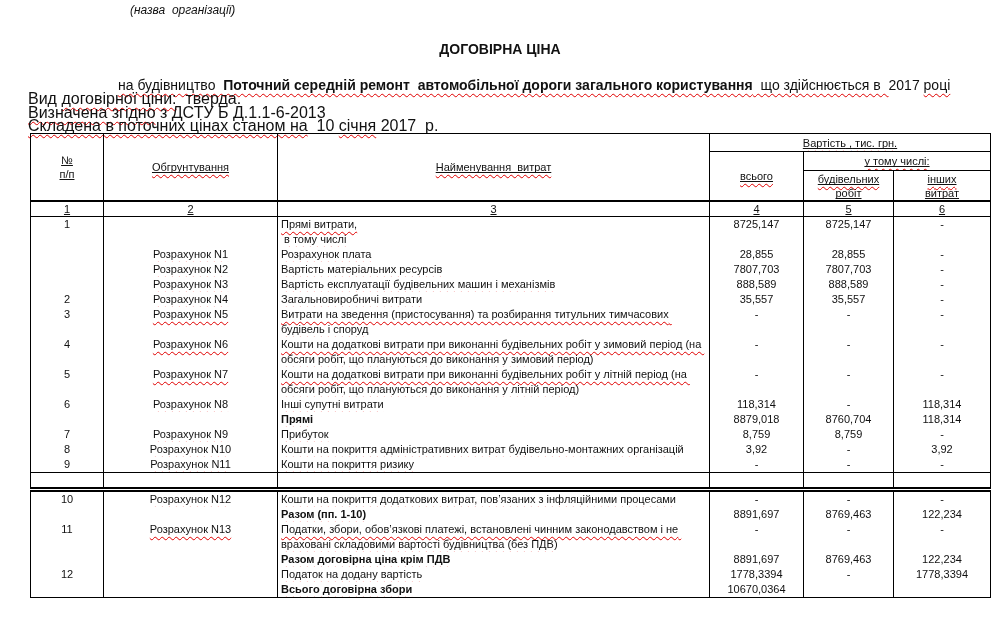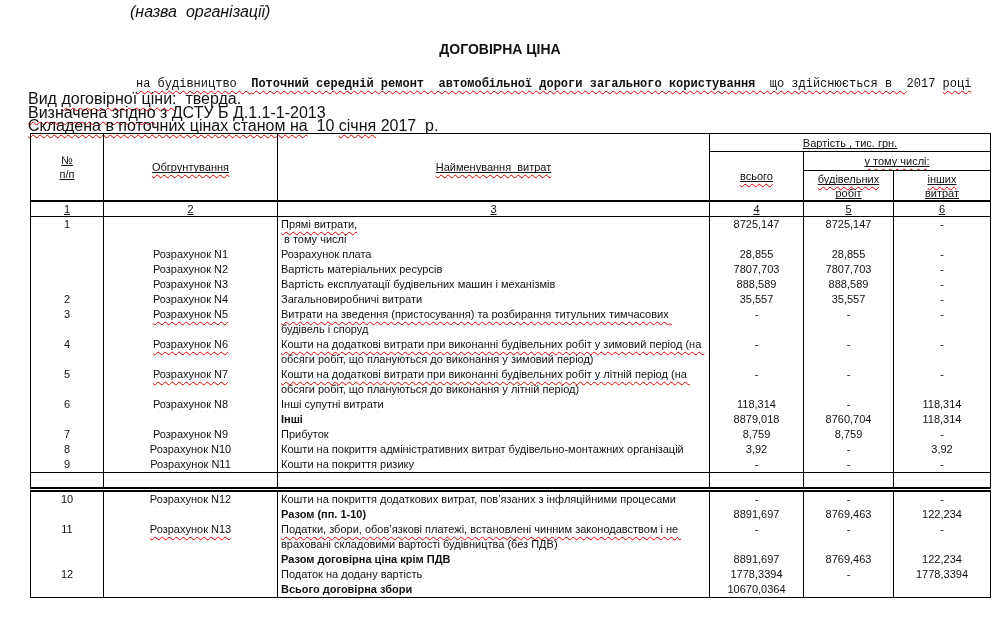--- a/index.html
+++ b/index.html
@@ -1,23 +1,23 @@
 <!DOCTYPE html>
 <html><head>
 <meta charset="utf-8">
 <style>
   html,body{margin:0;padding:0;}
   body{
     width:1000px;height:619px;background:#ffffff;
     font-family:"Liberation Sans",sans-serif;color:#111;
     position:relative;overflow:hidden;
   }
-  .org{position:absolute;left:130px;top:3px;font-size:16px;font-style:italic;white-space:pre;}
+  .org{position:absolute;left:130px;top:3px;font-size:12px;font-style:italic;white-space:pre;}
   .title{position:absolute;left:0;top:41px;width:100%;text-align:center;font-size:14px;font-weight:bold;white-space:pre;}
-  .subtitle{position:absolute;left:136px;top:77px;font-size:12px;white-space:pre;font-family:Liberation Mono, monospace;}
+  .subtitle{position:absolute;left:118px;top:77px;font-size:14px;white-space:pre;}
   .meta{position:absolute;left:28px;top:92px;font-size:16px;line-height:13.5px;white-space:pre;}
   .meta .mline{white-space:pre;}
   .b{font-weight:bold;}
   .sq{
     text-decoration-line:underline;text-decoration-style:wavy;
     text-decoration-color:#e00000;text-decoration-thickness:1px;
     text-underline-offset:2.5px;text-decoration-skip-ink:none;
   }
   .gq{
     text-decoration-line:underline;text-decoration-style:wavy;
@@ -45,21 +45,21 @@
   td.c-name{padding:0 3px;white-space:pre-wrap;}
   tr.sep td{border-top:1px solid #000;height:14px;}
   .ind2{padding-left:3px;}
 </style>
 </head>
 <body>
 
 <div class="org">(назва  організації)</div>
 <div class="title">ДОГОВІРНА ЦІНА</div>
 <div class="subtitle" id="subtitle"><span class="sq">на будівництво  </span><span class="b sq">Поточний середній ремонт  автомобільної дороги загального користування</span><span class="sq">  що здійснюється в  </span><span>2017</span><span> </span><span class="sq">році</span></div>
-<div class="meta" id="meta"><div class="mline"><span>Вид </span><span class="sq">договірної ціни:</span><span>  тверда.</span></div><div class="mline"><span class="sq">Визначена згідно</span><span> з ДСТУ Б Д.1.1-1-2013</span></div><div class="mline"><span class="sq">Складена в поточних цінах станом на</span><span>  10 </span><span class="sq">січня</span><span> 2017  р.</span></div></div>
+<div class="meta" id="meta"><div class="mline"><span>Вид </span><span class="sq">договірної ціни:</span><span>  тверда.</span></div><div class="mline"><span class="sq">Визначена згідно</span><span> з ДСТУ Б Д.1.1-6-2013</span></div><div class="mline"><span class="sq">Складена в поточних цінах станом на</span><span>  10 </span><span class="sq">січня</span><span> 2017  р.</span></div></div>
 
 <table class="ct" id="t1">
   <colgroup>
     <col style="width:73px">
       <col style="width:174px">
       <col style="width:432px">
     <col style="width:94px">
       <col style="width:90px">
       <col style="width:97px">
   </colgroup>
@@ -159,21 +159,21 @@
         <td class="c-num">6</td>
         <td class="c-basis"><span class="sq">Розрахунок N8</span></td>
         <td class="c-name"><span class="sq">Інші супутні витрати</span></td>
         <td class="c-val">118,314</td>
         <td class="c-val">-</td>
         <td class="c-val">118,314</td>
       </tr>
       <tr>
         <td class="c-num"></td>
         <td class="c-basis"></td>
-        <td class="c-name"><span class="sq b">Інші</span></td>
+        <td class="c-name"><span class="sq b">Прямі</span></td>
         <td class="c-val">8879,018</td>
         <td class="c-val">8760,704</td>
         <td class="c-val">118,314</td>
       </tr>
       <tr>
         <td class="c-num">7</td>
         <td class="c-basis"><span class="sq">Розрахунок N9</span></td>
         <td class="c-name"><span class="sq">Прибуток</span></td>
         <td class="c-val">8,759</td>
         <td class="c-val">8,759</td>

